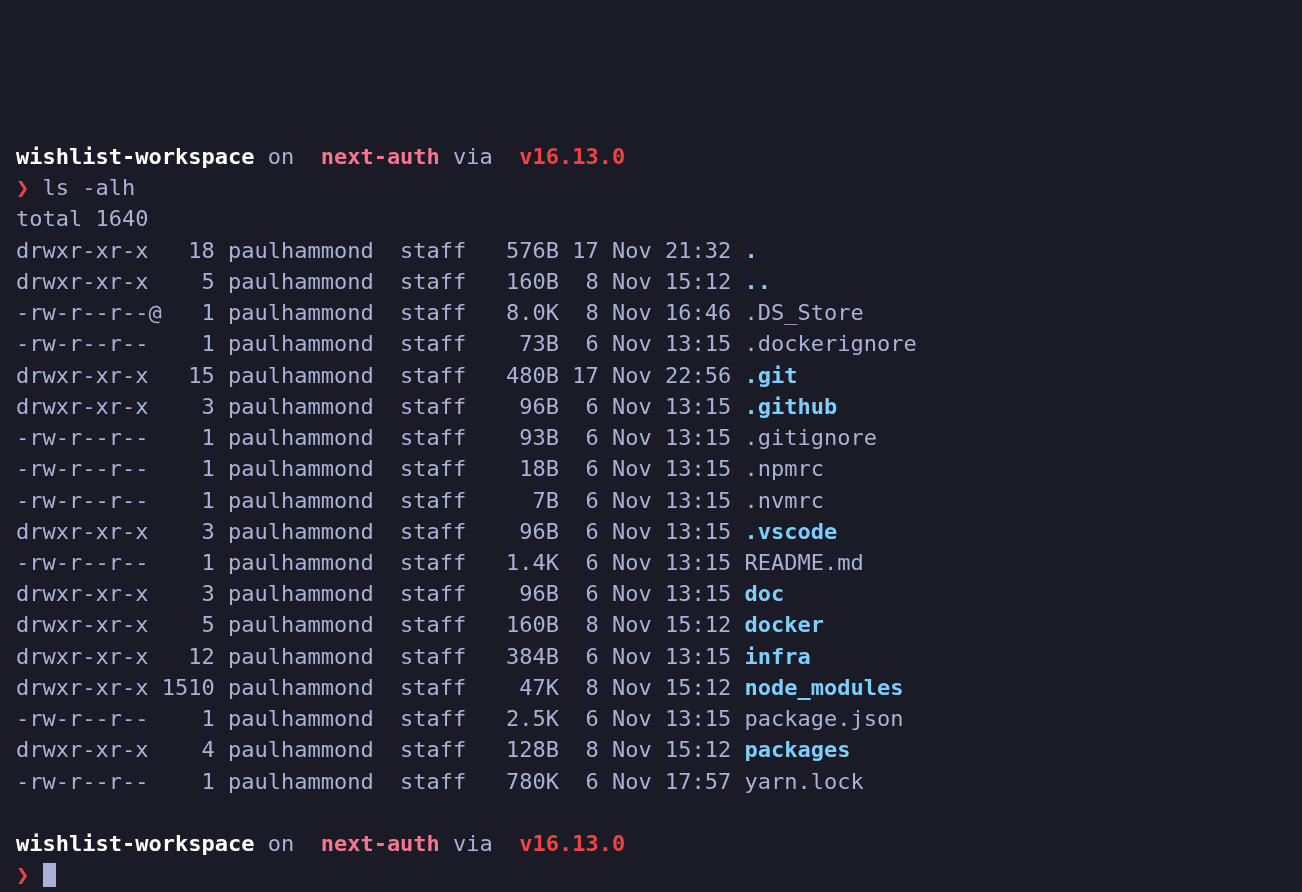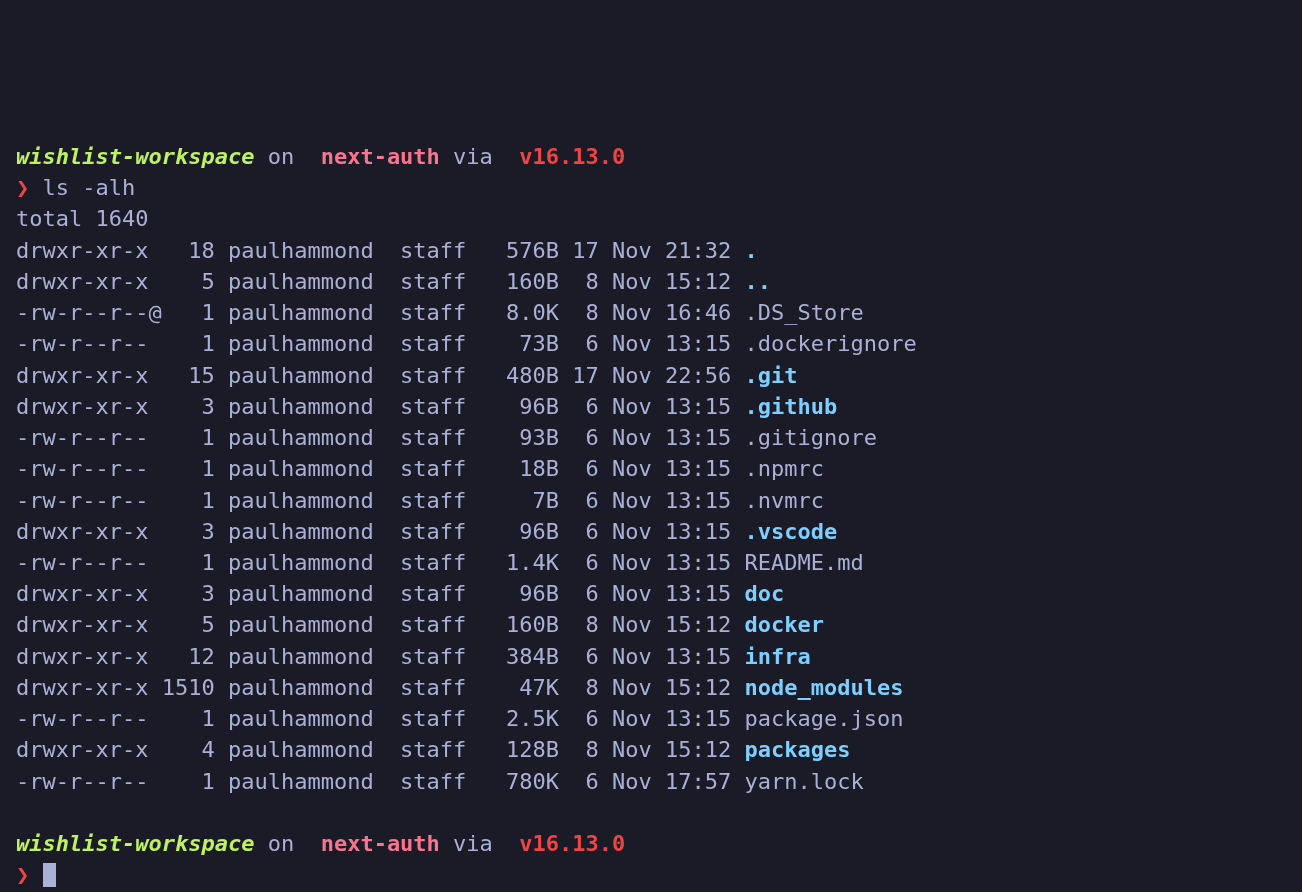--- a/index.html
+++ b/index.html
@@ -12,21 +12,21 @@
       color: #a9b1d6;
       font-family: 'Menlo', 'Monaco', 'Consolas', monospace;
       font-size: 22px;
       line-height: 1.42;
       padding: 16px;
       white-space: pre;
       width: 1302px;
       height: 892px;
       overflow: hidden;
     }
-    .cyan { color: #bef264; font-style: italic; }
+    .cyan { color: #ffffff; }
     .pink { color: #f7768e; }
     .green { color: #ef4444; }
     .gray { color: #a9b1d6; }
     .bold { font-weight: bold; }
     .cursor {
       background-color: #a9b1d6;
       display: inline-block;
       width: 13px;
       height: 24px;
       vertical-align: text-bottom;

